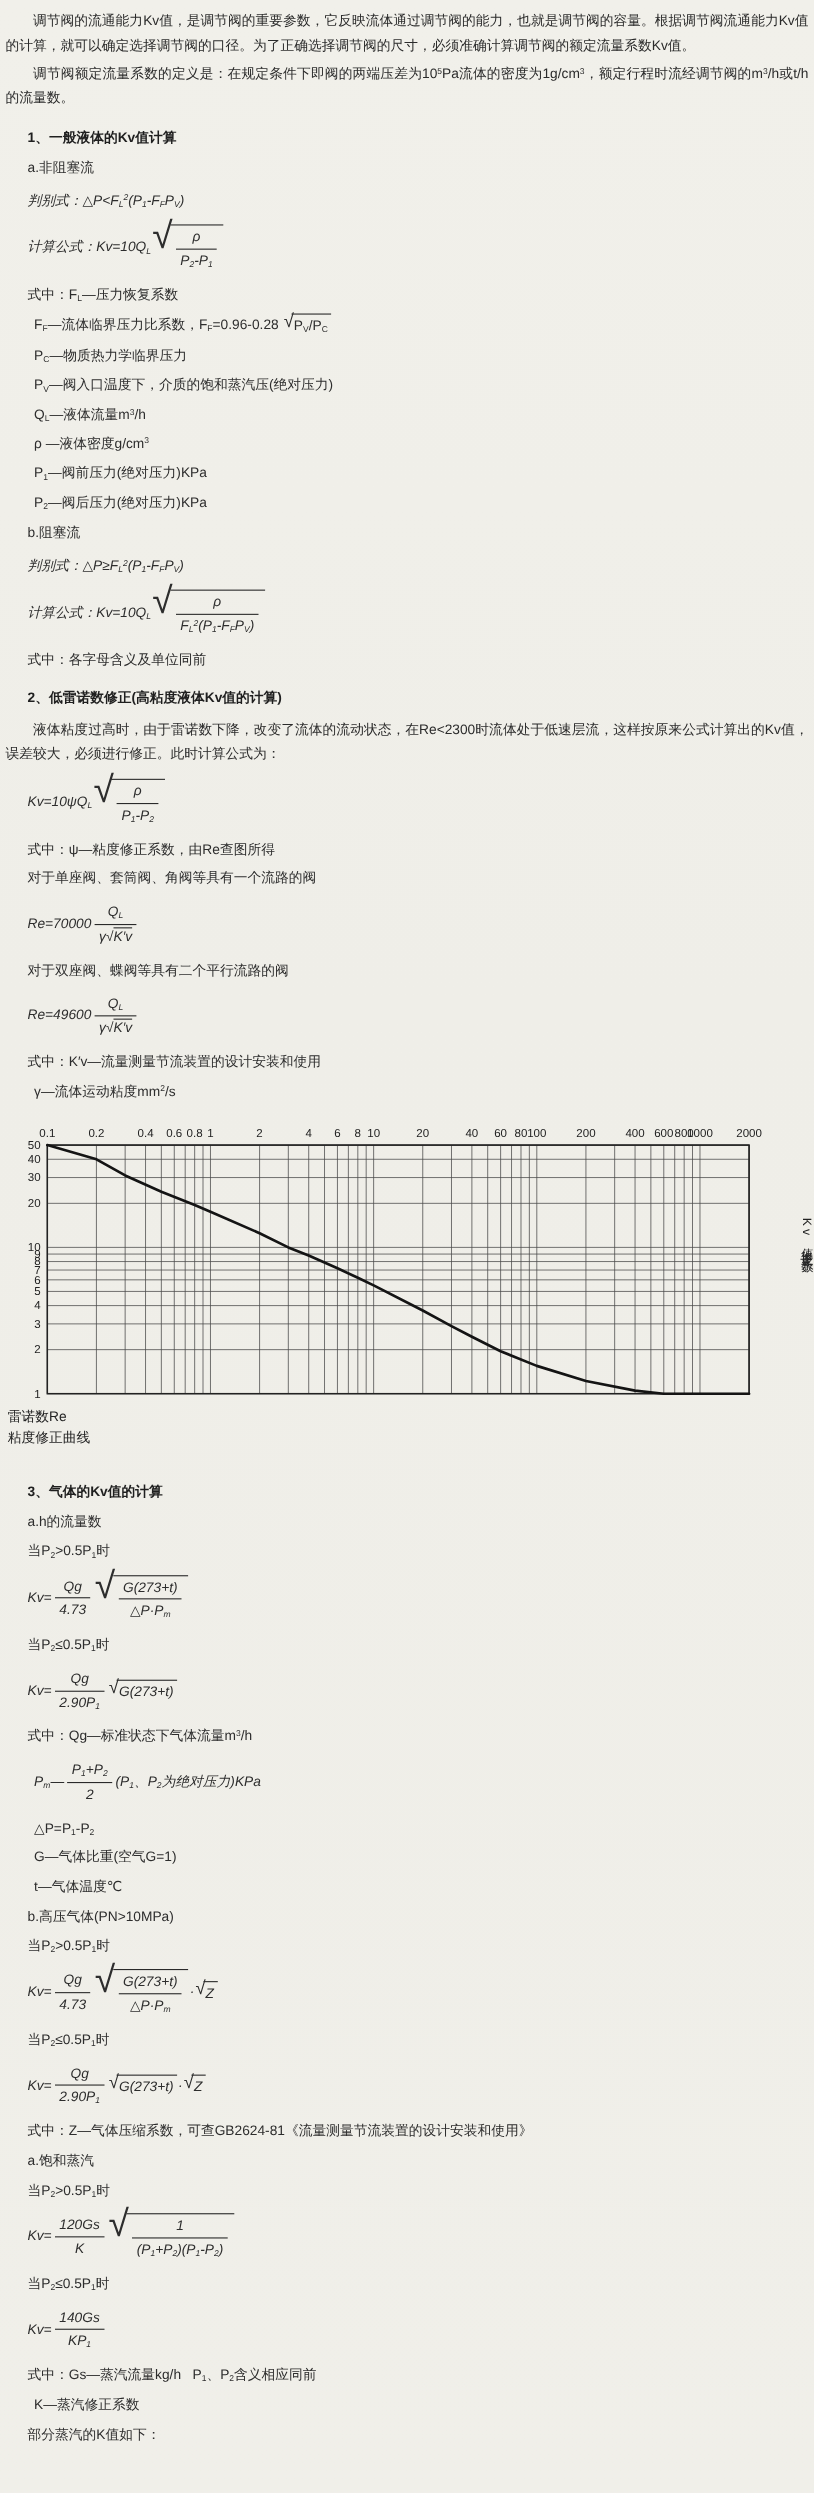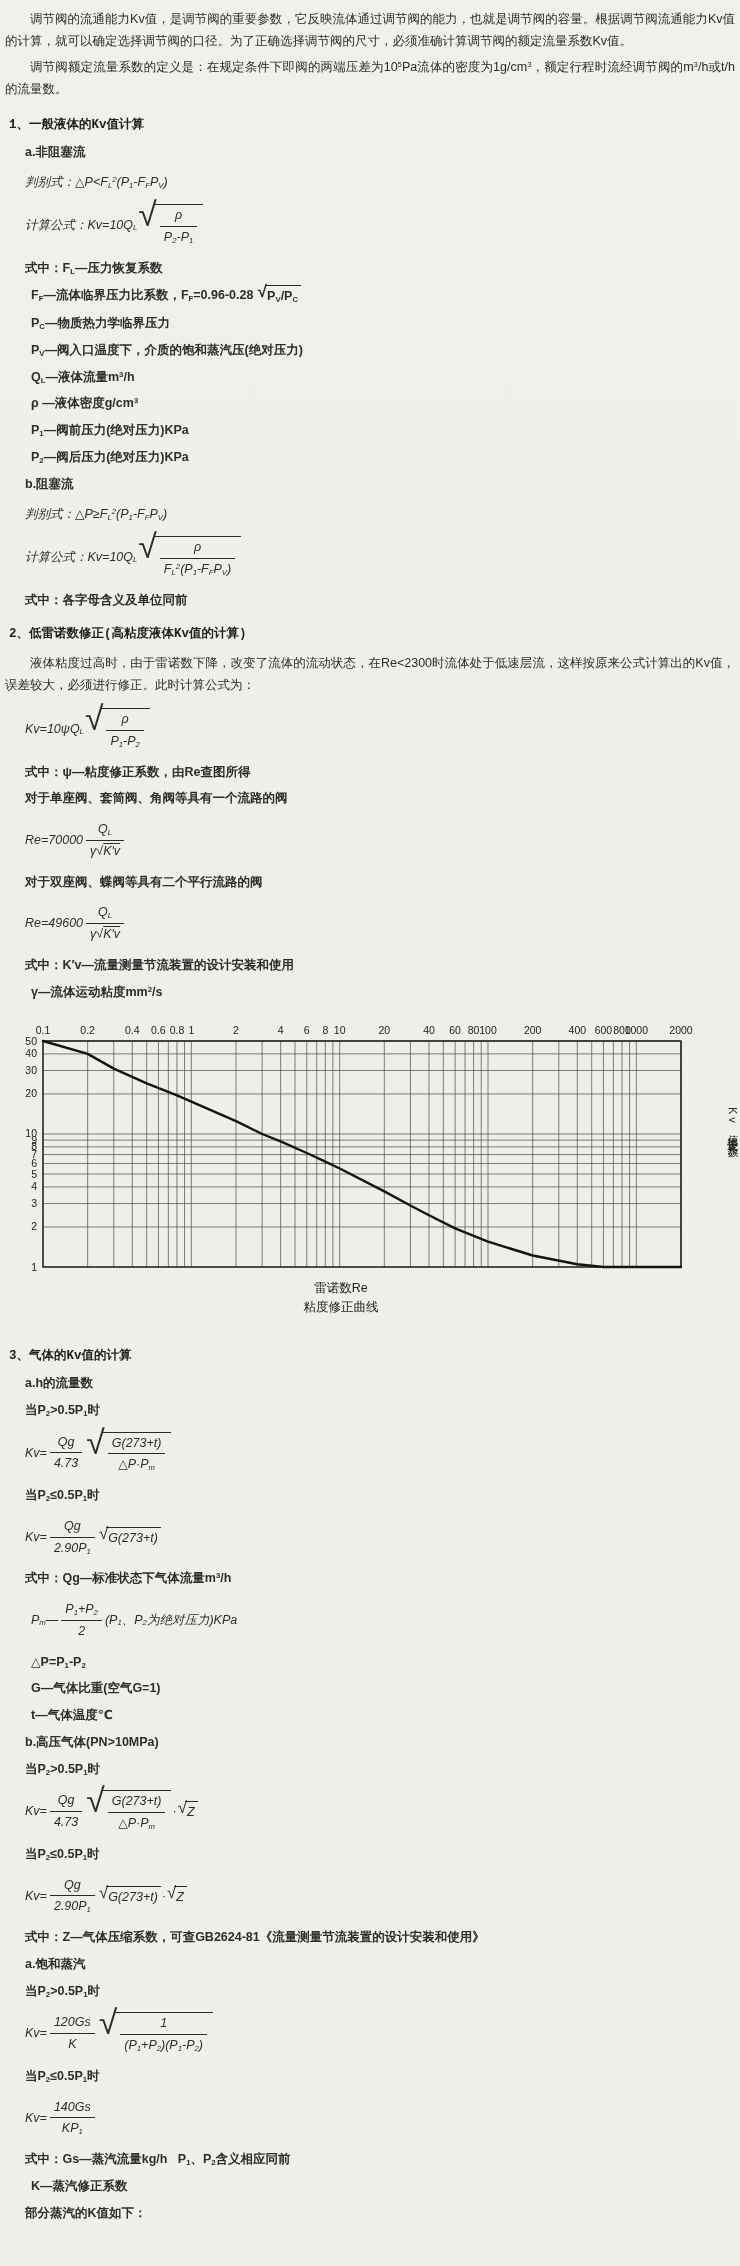--- a/index.html
+++ b/index.html
@@ -7,44 +7,44 @@
     background:#e8e7e2;
     font-family:"Liberation Sans","DejaVu Sans",sans-serif;
   }
   .page{
     width:740px;min-height:2266px;margin:0 auto;
     background:linear-gradient(180deg,#f1f0ea 0%,#efeee8 40%,#f0efe9 100%);
     color:#2d2d2d;font-size:12.5px;line-height:1.5;
     padding:6px 5px 40px 5px;box-sizing:border-box;overflow:hidden;
   }
   .para{ text-indent:2em; text-align:justify; margin:2px 0; line-height:22px; color:#2b2b2b;}
-  .hd{ font-weight:bold; margin:16px 0 8px 4px; color:#1f1f1f;font-family:Liberation Mono, monospace;}
+  .hd{ font-weight:bold; margin:16px 0 8px 20px; color:#1f1f1f;}
   .hd.gt1{margin-top:30px;}
-  .ln{ margin:8px 0 8px 20px;font-weight:bold;}
+  .ln{ margin:8px 0 8px 20px;}
   .fl{ margin:12px 0 12px 20px;font-style:italic;}
   .def{ margin-left:26px;}
   sub{font-size:0.62em;vertical-align:-0.25em;letter-spacing:0;}
   sup{font-size:0.62em;vertical-align:0.5em;}
   .frac{display:inline-block;vertical-align:middle;text-align:center;margin:0 3px;}
   .frac .fn{display:block;padding:0 4px 1px 4px;border-bottom:1.2px solid #2a2a2a;}
   .frac .fd{display:block;padding:1px 4px 0 4px;}
   .sq{display:inline-flex;align-items:flex-start;vertical-align:middle;margin:0 1px;}
   .sq .rs{font-size:1.35em;line-height:1;margin-right:-2px;transform:translateY(-1px);}
   .sq .rb{border-top:1.2px solid #2a2a2a;padding:1px 3px 0 2px;}
   .sq.tall .rs{font-size:2.7em;line-height:0.82;font-weight:100;transform:translateY(-3px);}
   .ol{text-decoration:overline;}
   .chartfig{margin:18px 0 14px 2px;padding:0;}
   .chart-wrap{position:relative;width:736px;}
   .chart-wrap svg{display:block;}
   .ylab-right{
     position:absolute;right:2px;top:88px;writing-mode:vertical-rl;
     font-size:11px;letter-spacing:3px;color:#222;
   }
   figcaption{margin-top:4px;margin-right:60px;}
-  .cap1,.cap2{text-align:center;font-size:12.5px;color:#222;line-height:19px;}
+  .cap1,.cap2{text-align:left;font-size:12.5px;color:#222;line-height:19px;}
 </style>
 </head>
 <body>
 
 <div class="page">
   <div id="doc">
       <div class="para">调节阀的流通能力Kv值，是调节阀的重要参数，它反映流体通过调节阀的能力，也就是调节阀的容量。根据调节阀流通能力Kv值的计算，就可以确定选择调节阀的口径。为了正确选择调节阀的尺寸，必须准确计算调节阀的额定流量系数Kv值。</div>
       <div class="para">调节阀额定流量系数的定义是：在规定条件下即阀的两端压差为10<sup>5</sup>Pa流体的密度为1g/cm<sup>3</sup>，额定行程时流经调节阀的m<sup>3</sup>/h或t/h的流量数。</div>
       <div class="hd">1、一般液体的Kv值计算</div>
       <div class="ln">a.非阻塞流</div>

